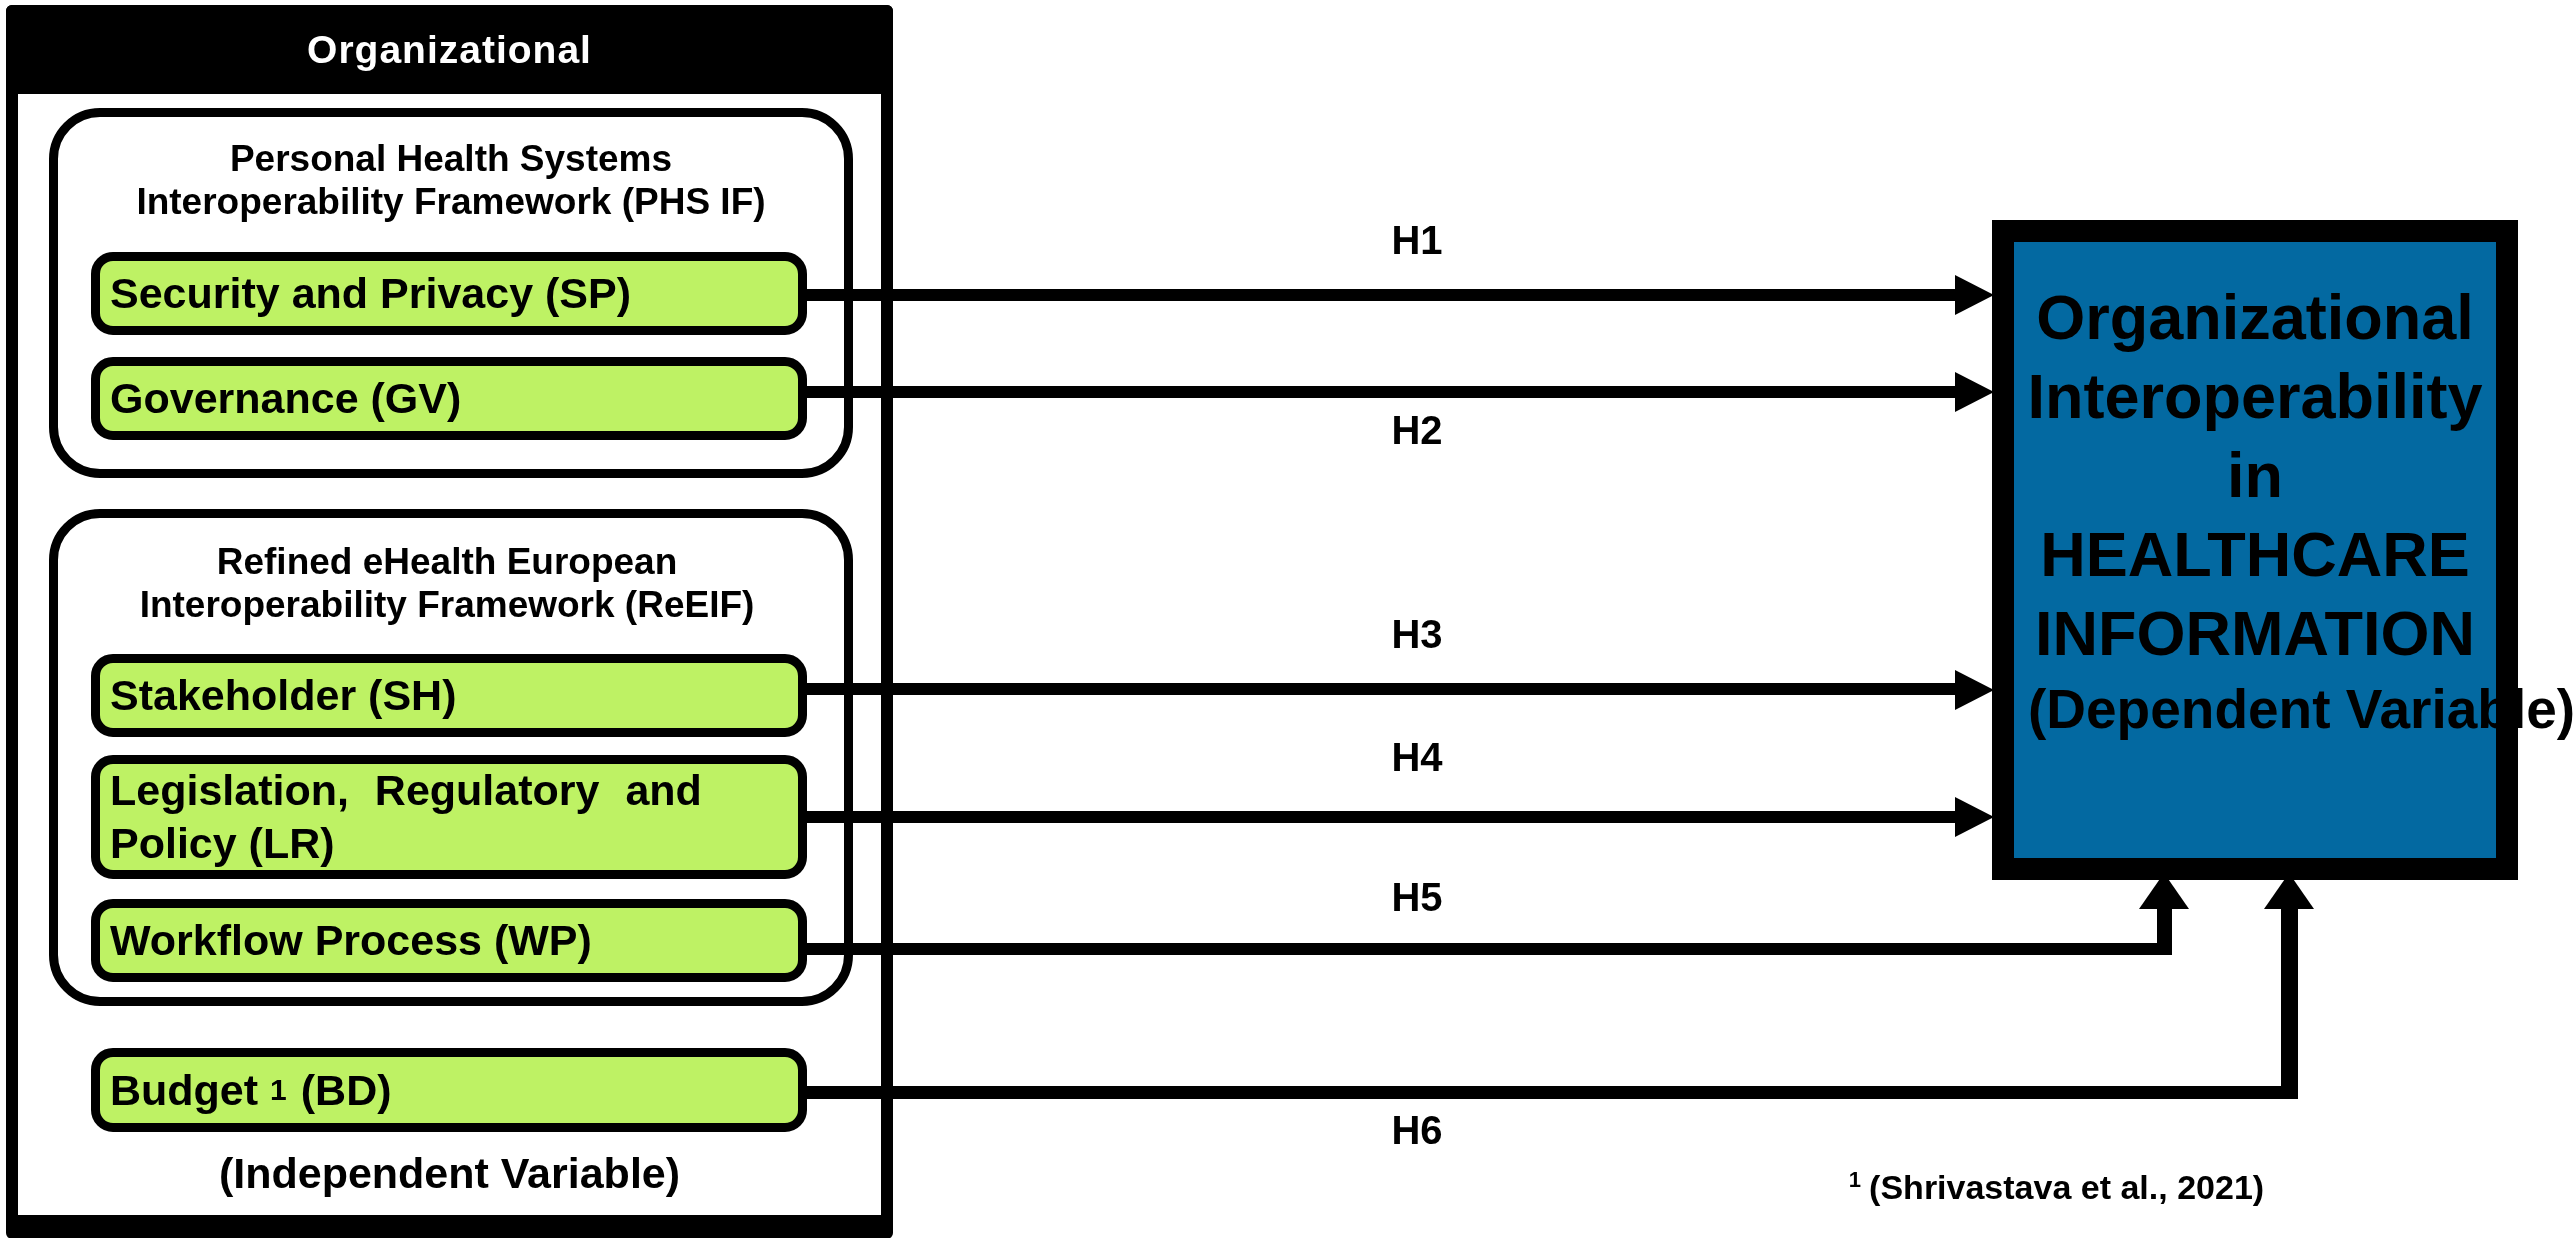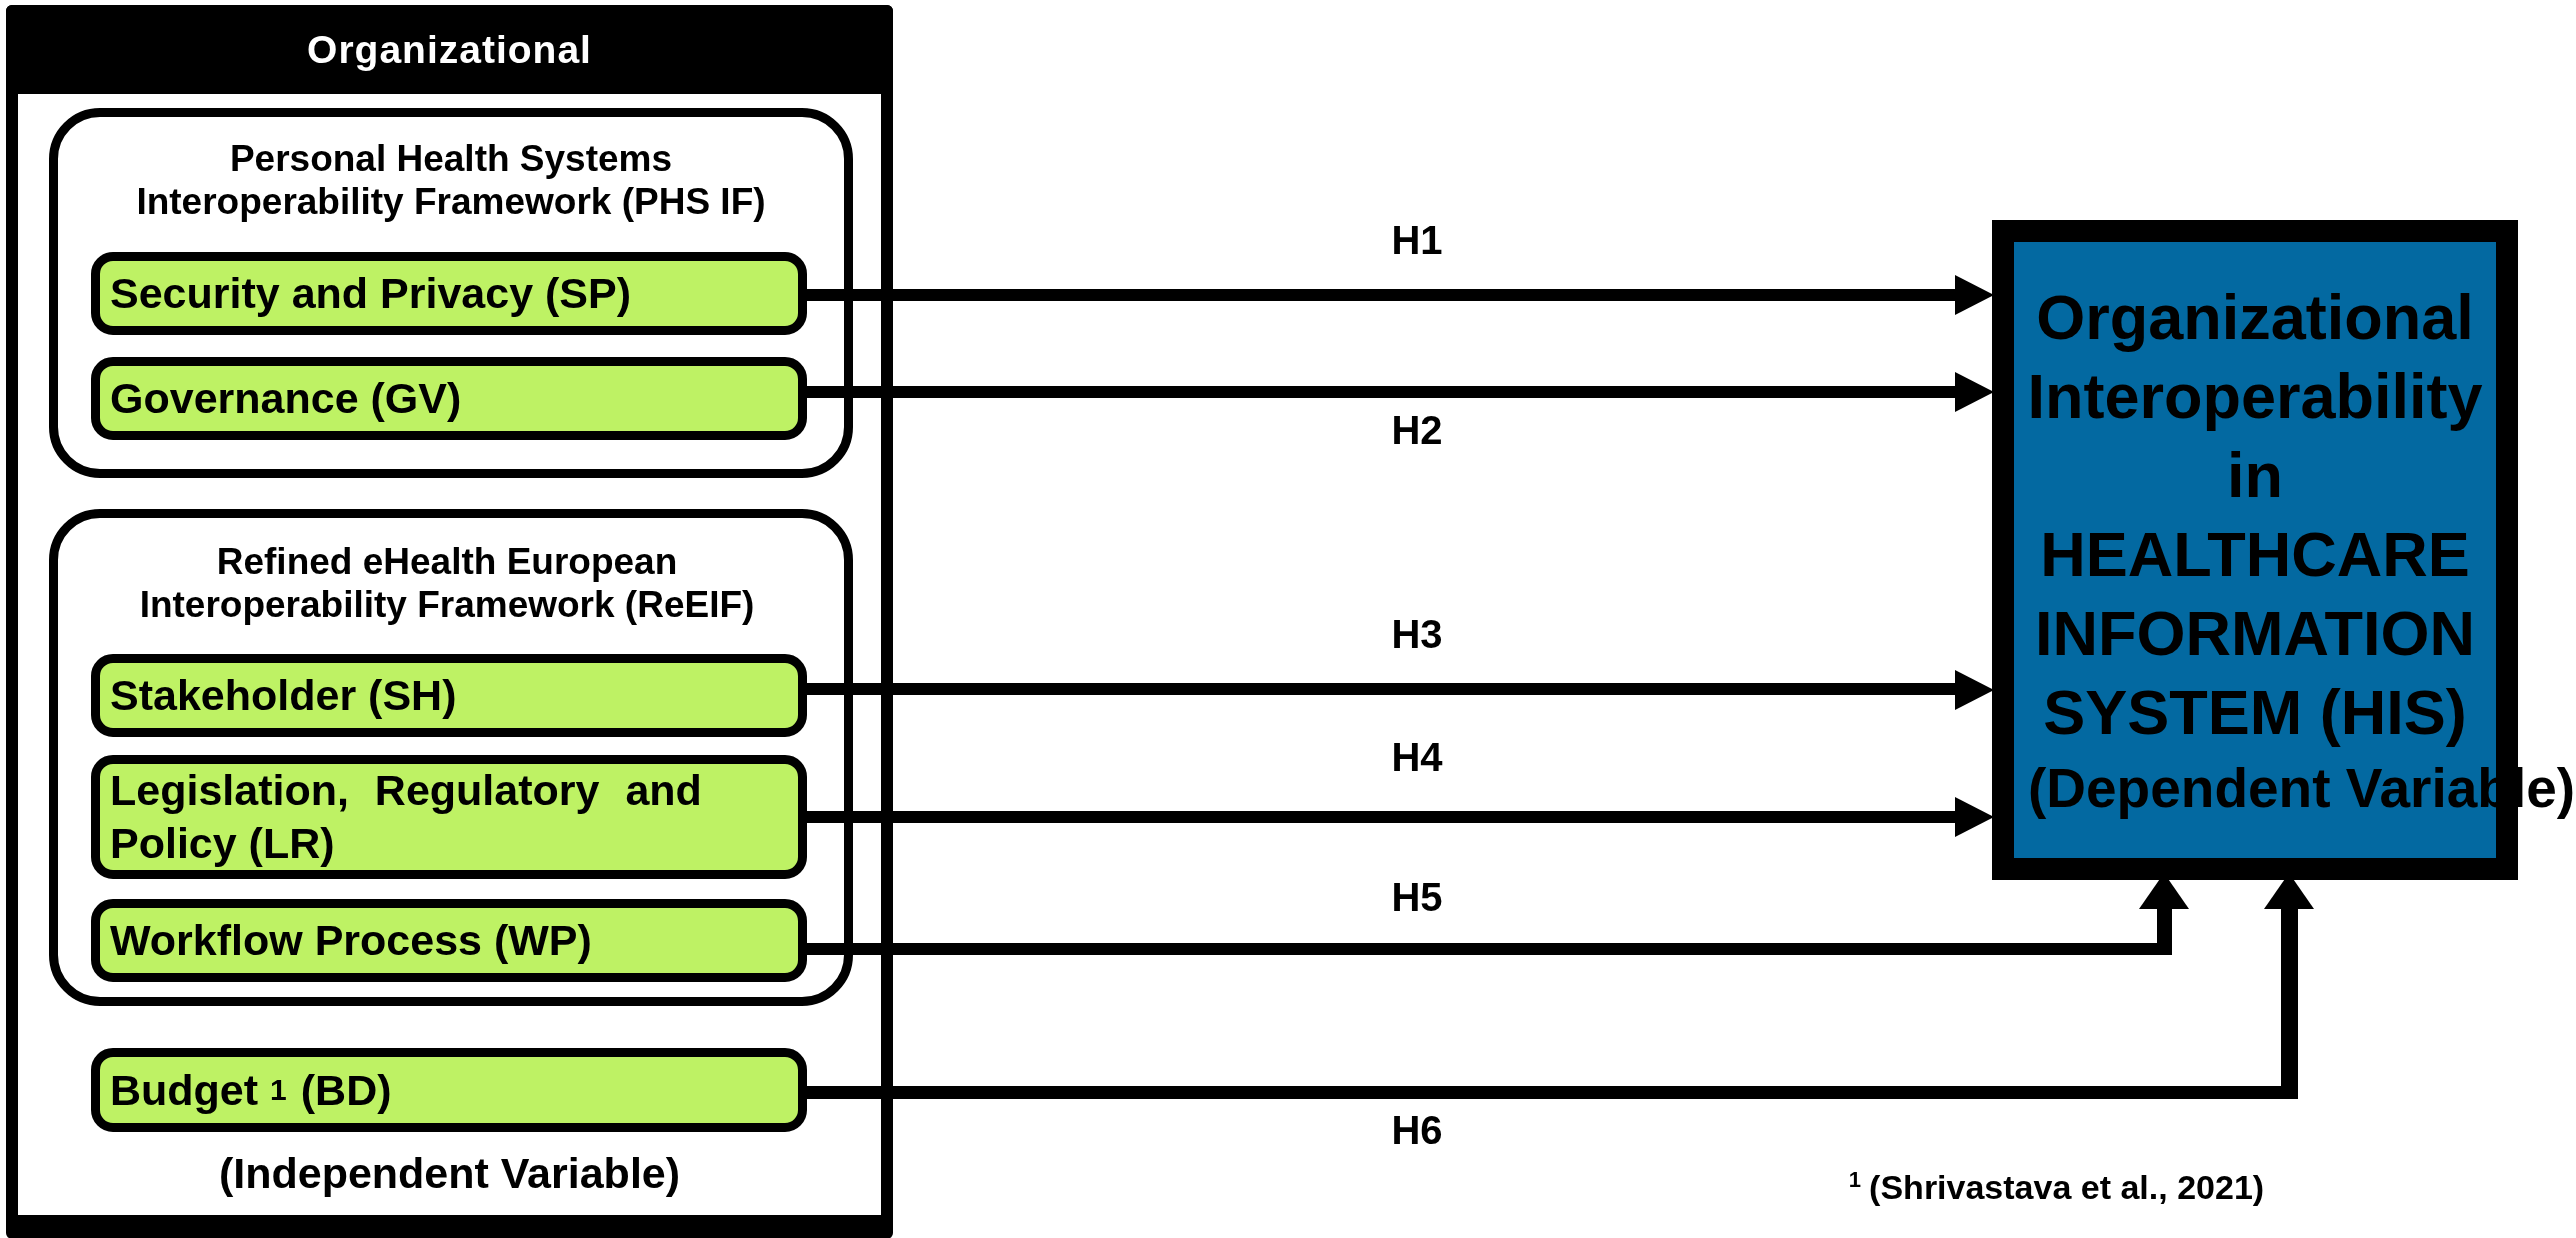--- a/index.html
+++ b/index.html
@@ -160,21 +160,20 @@
   <div class="abs h-label" id="h4-label">H4</div>
   <div class="abs h-label" id="h5-label">H5</div>
   <div class="abs h-label" id="h6-label">H6</div>
 
   <div class="abs" id="dep-box">
     <div class="dep-line">Organizational</div>
     <div class="dep-line">Interoperability</div>
     <div class="dep-line">in</div>
     <div class="dep-line">HEALTHCARE</div>
     <div class="dep-line">INFORMATION</div>
-    <div class="dep-line">SYSTEM (HIS)</div>
     <div class="dep-sub">(Dependent Variable)</div>
   </div>
 
   <div class="abs" id="footnote">
     <sup>1</sup><span>(Shrivastava et al., 2021)</span>
   </div>
 
 </div>
 
 

